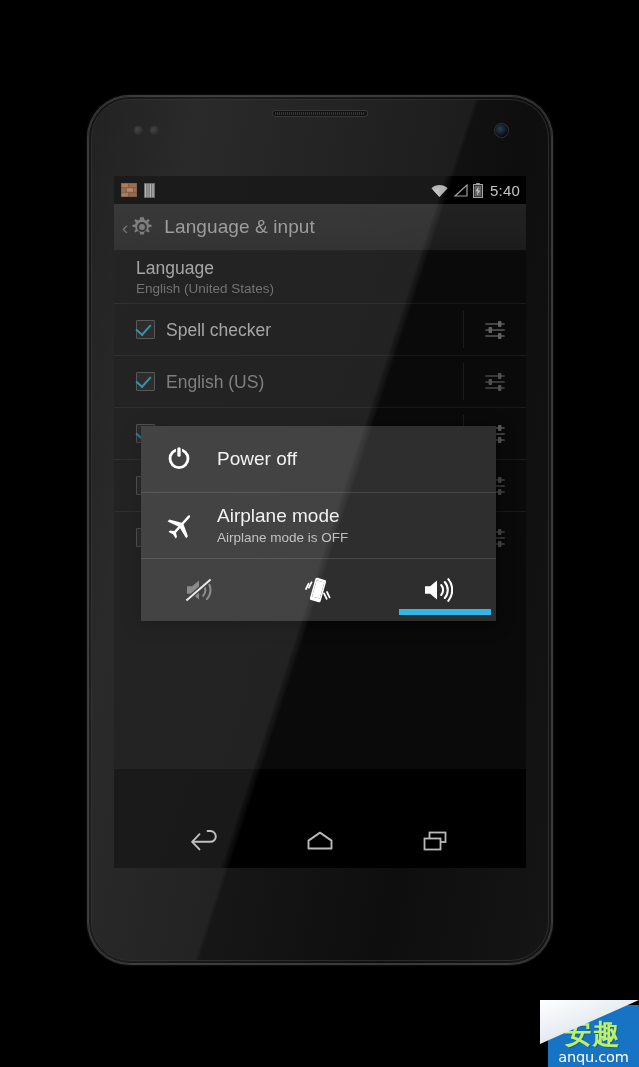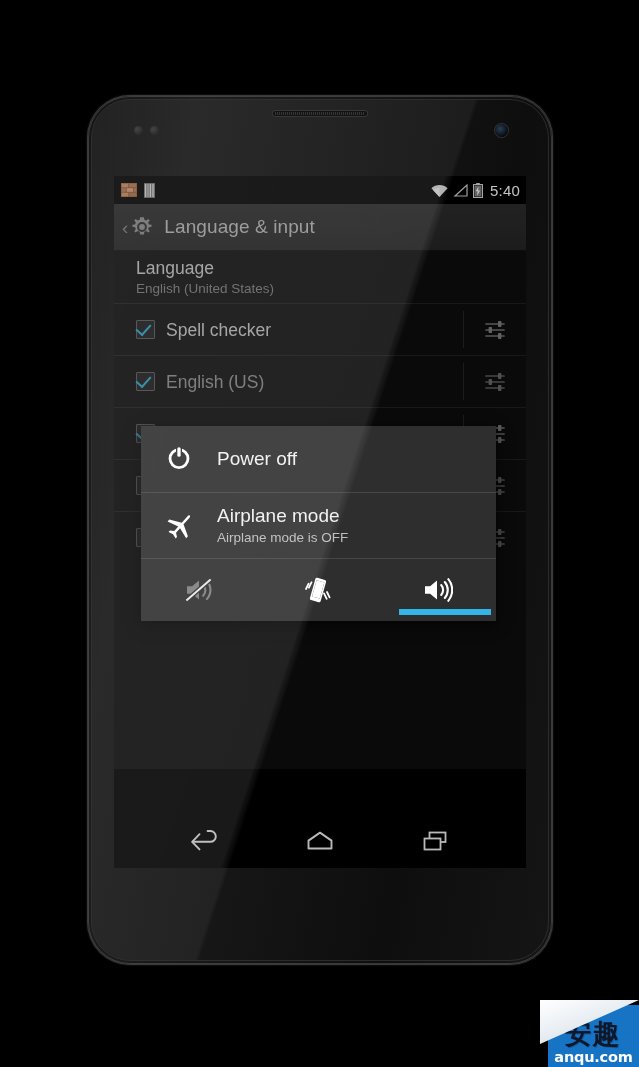--- a/index.html
+++ b/index.html
@@ -314,36 +314,36 @@
     left: 0; top: 0;
     width: 99px; height: 44px;
     background: linear-gradient(160deg, #ffffff 0%, #e9eef3 45%, #c6ced6 100%);
     clip-path: polygon(0% 0%, 100% 0%, 0% 100%);
   }
   .wm-cn {
     position: absolute;
     left: 0; right: 2px;
     top: 14px;
     text-align: center;
-    color: #0f172a;
+    color: #bef264;
     font-size: 27px;
     font-weight: bold;
     font-family: "DejaVu Sans", sans-serif;
     letter-spacing: 1px;
     line-height: 30px;
     text-shadow: 1px 1px 0 rgba(0,0,0,0.18);
   }
   .wm-url {
     position: absolute;
     left: 0; right: 0;
     bottom: 2px;
     text-align: center;
     color: #fff;
     font-size: 14.5px;
-    font-weight: bold;
+    font-weight: normal;
     letter-spacing: -0.2px;
     font-family: "DejaVu Sans", sans-serif;
   }
 </style>
 </head>
 <body>
 
 <div class="phone-body">
   <div class="phone-rim"></div>
   <div class="phone-rim-inner"></div>

